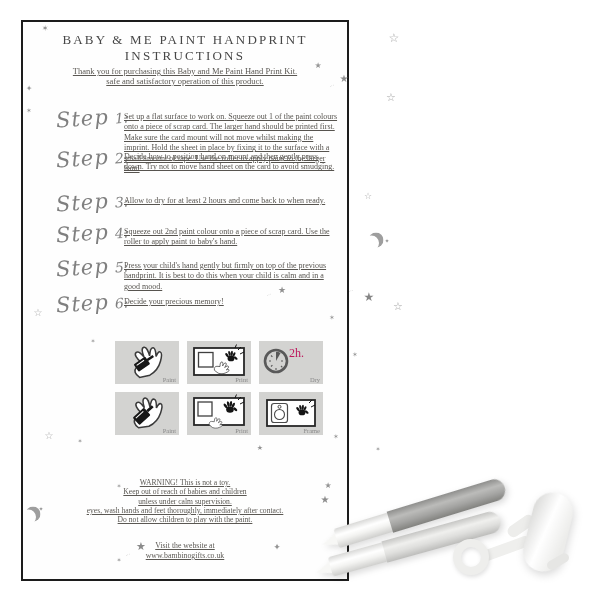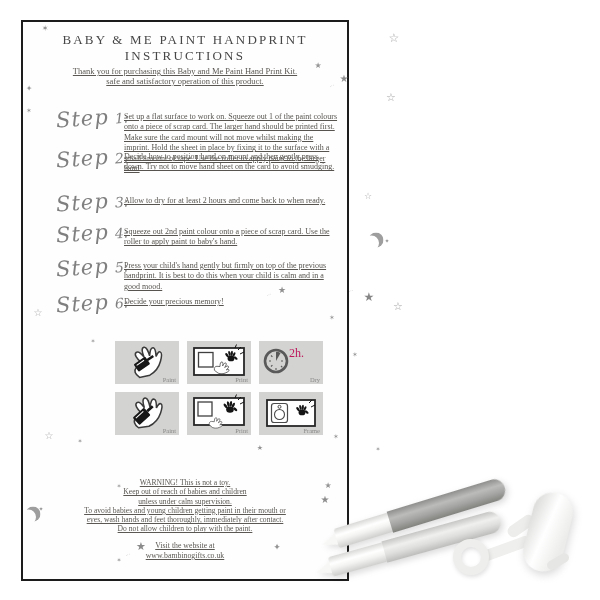--- a/index.html
+++ b/index.html
@@ -196,21 +196,20 @@
         </svg>
         <span class="lbl">Frame</span>
       </div>
     </div>
 
     <div class="warning">
 
     <span class="line">WARNING! This is not a toy.</span>
         <span class="line">Keep out of reach of babies and children</span>
         <span class="line">unless under calm supervision.</span>
-        <span class="line">To avoid babies and young children getting paint in their mouth or</span>
         <span class="line">eyes, wash hands and feet thoroughly, immediately after contact.</span>
         <span class="line">Do not allow children to play with the paint.</span>
       </div>
 
     <div class="website">
 
     <span class="line">Visit the website at</span>
         <span class="line">www.bambinogifts.co.uk</span>
       </div>
   </div>

